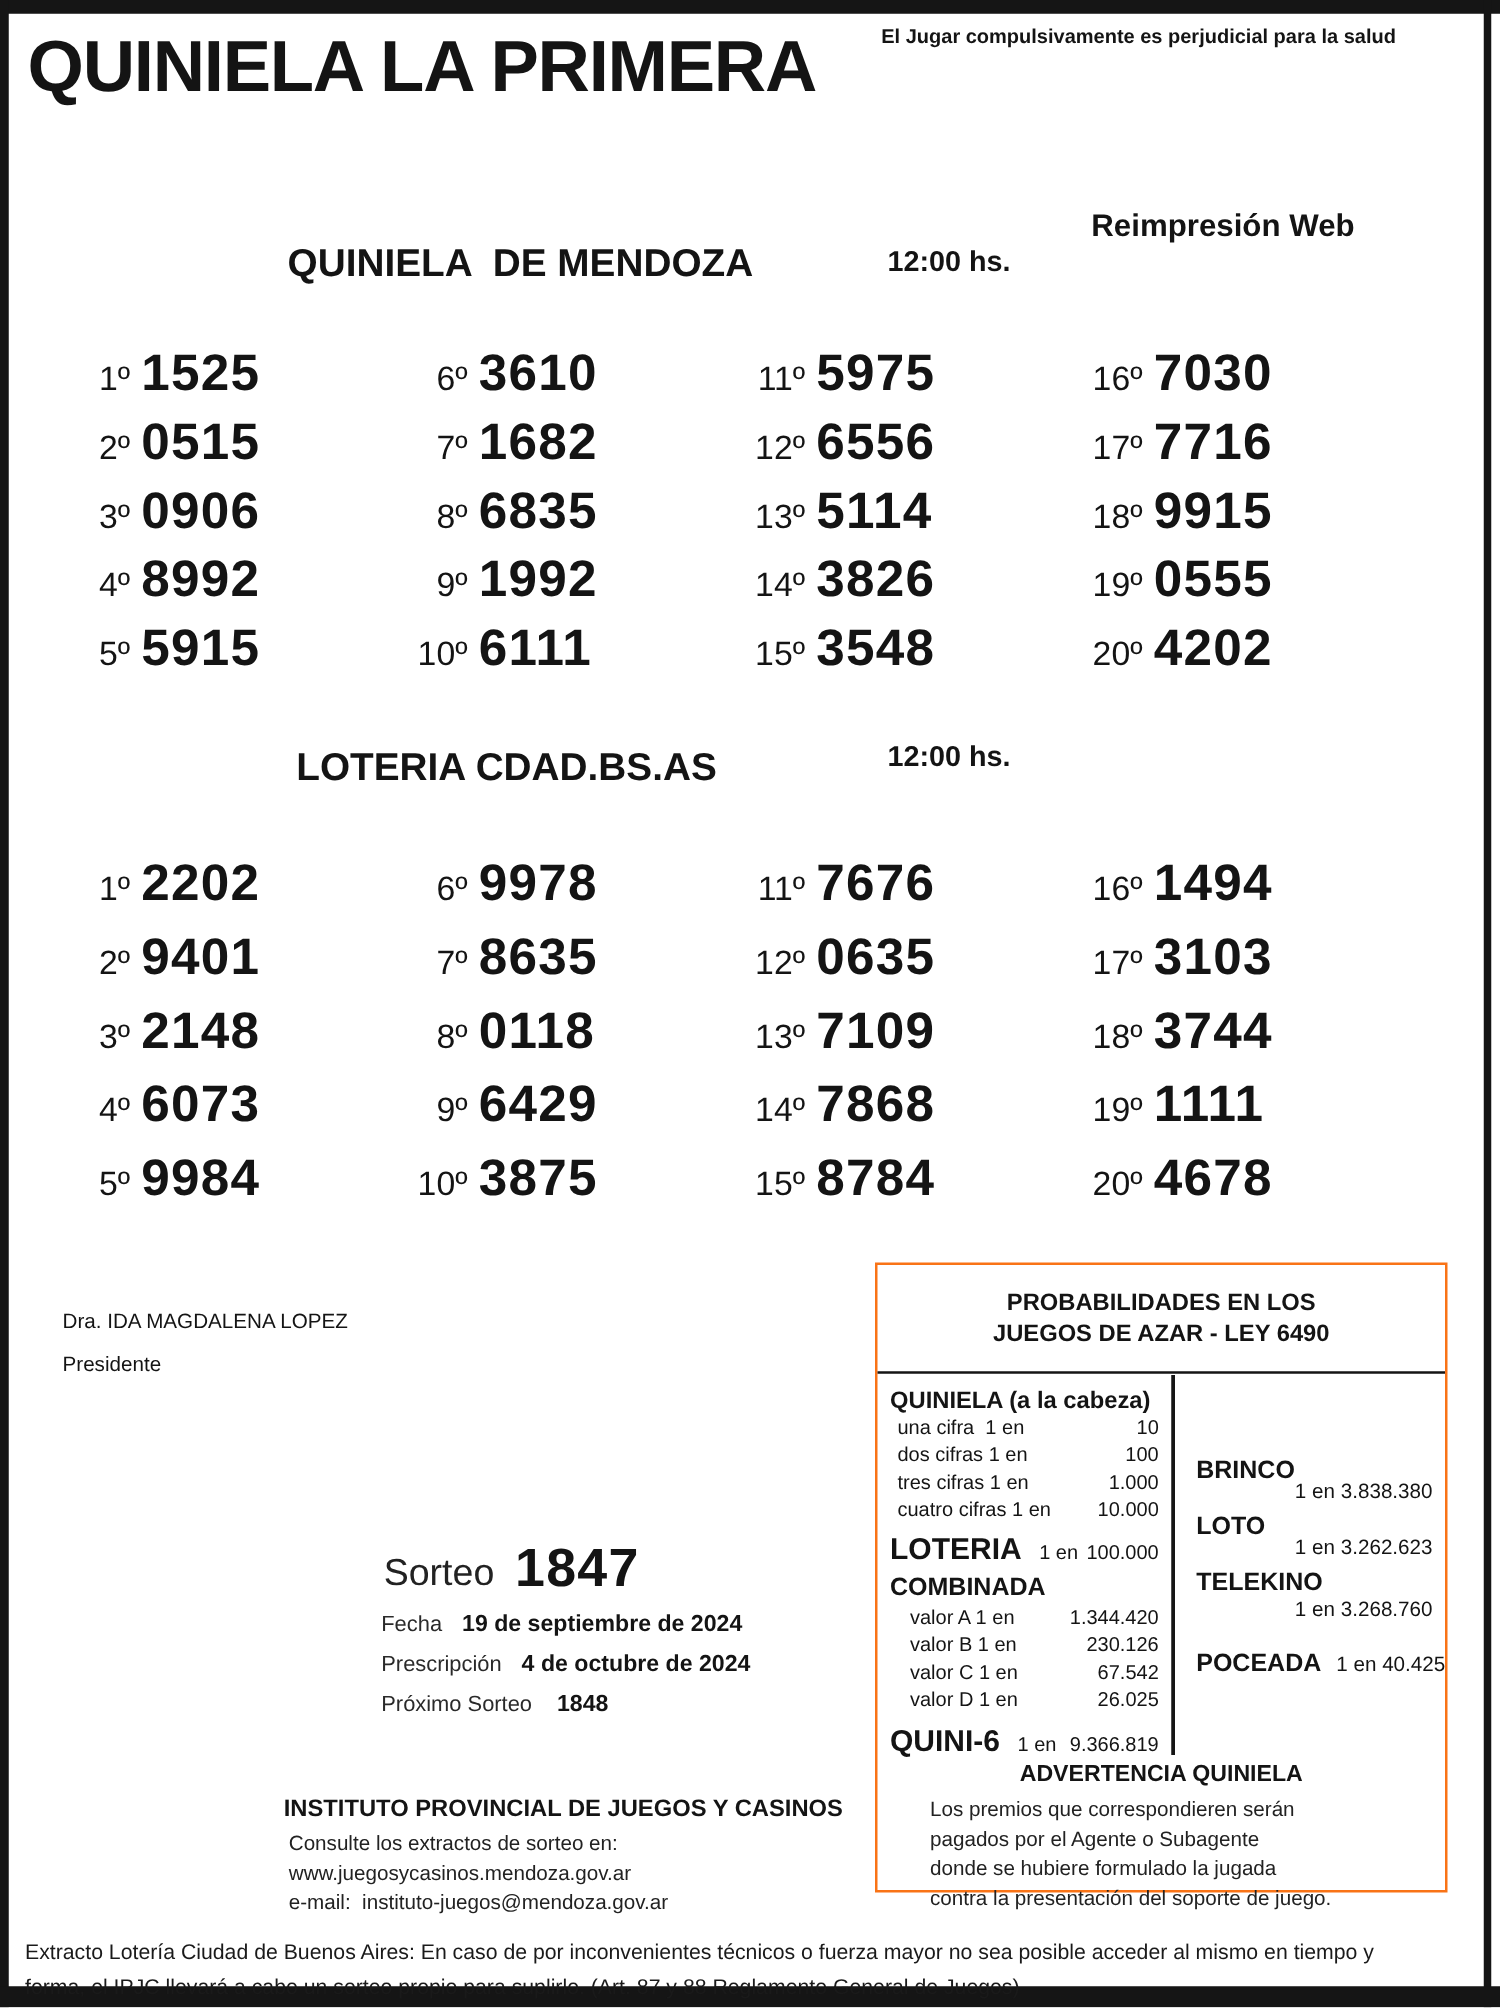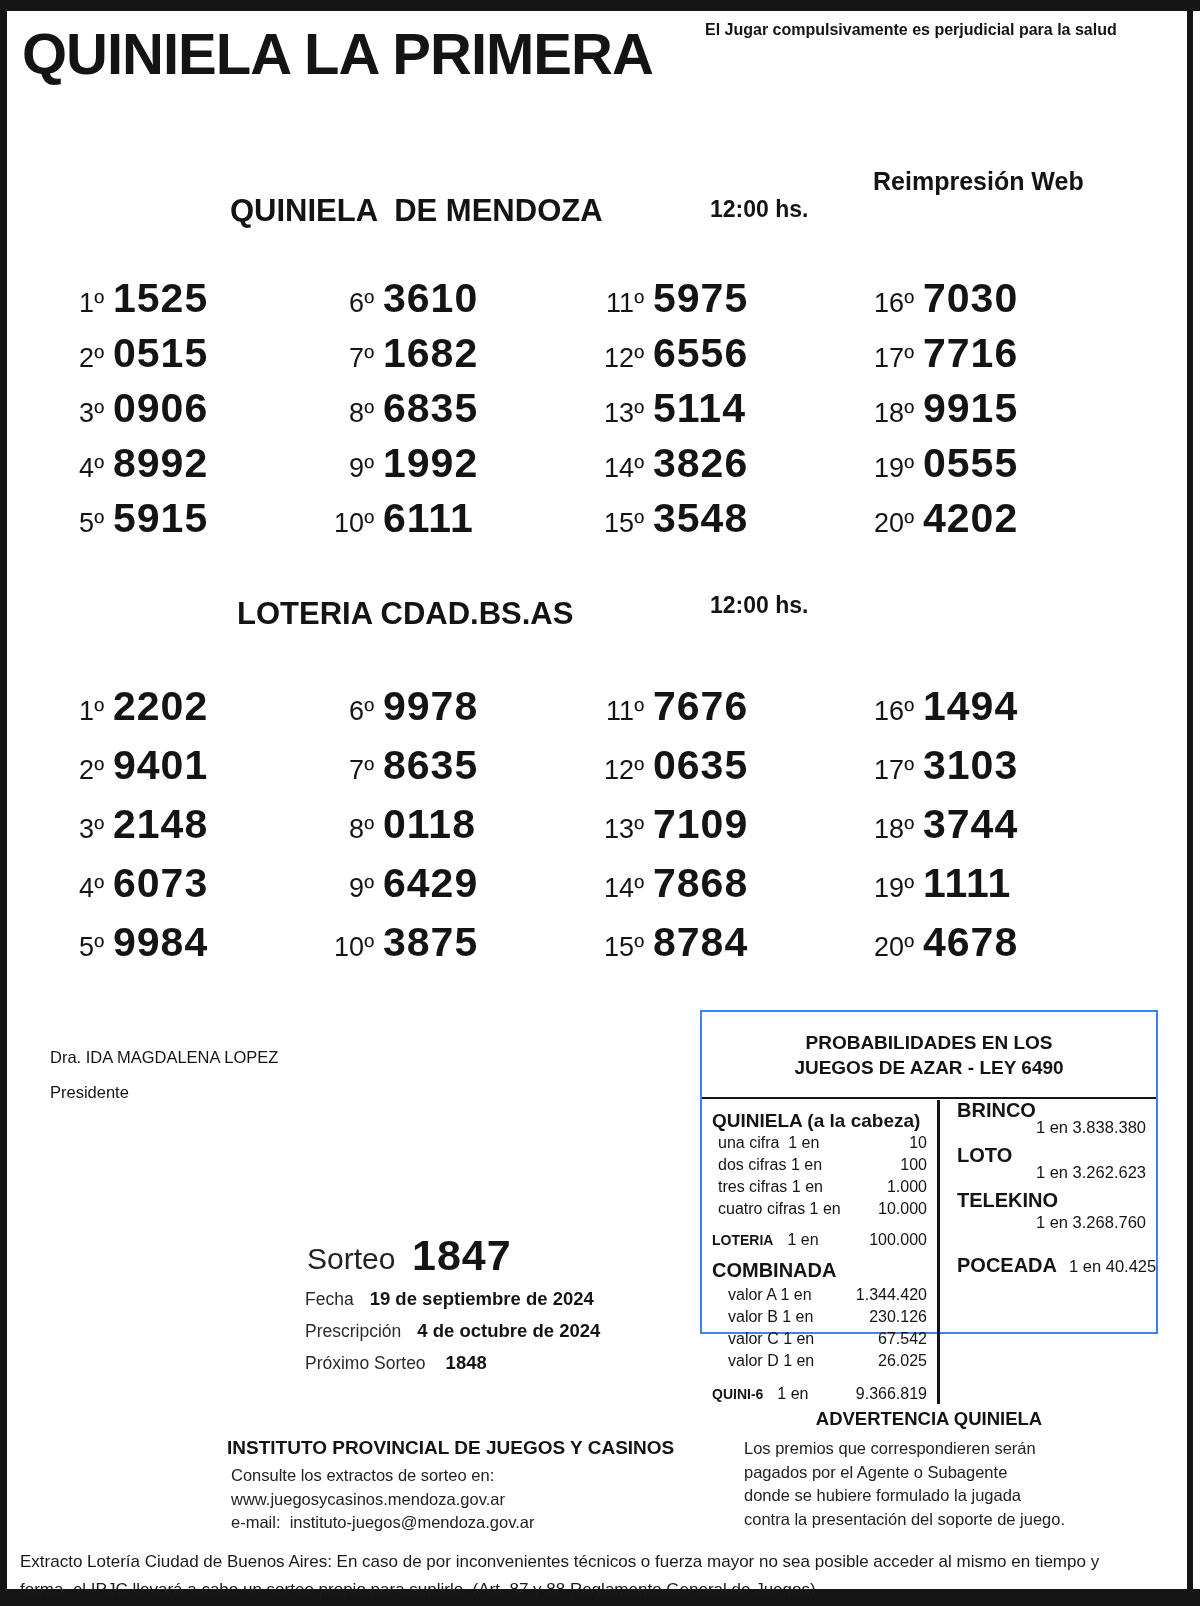--- a/index.html
+++ b/index.html
@@ -29,32 +29,32 @@
 
   .official { font-size:16.5px; }
   .off-name { white-space:pre; }
   .off-role { margin-top:16px; }
 
   .sorteo-label { font-size:30px; color:#222; }
   .sorteo-num  { font-size:43px; font-weight:bold; letter-spacing:1px; }
   .info-line { display:flex; align-items:baseline; font-size:17.5px; color:#2a2a2a; white-space:pre; }
   .il-value { font-weight:bold; font-size:18.5px; color:#141414; margin-left:16px; }
 
-  .prob-box { position:absolute; left:700px; top:1010px; width:458px; height:324px; border:2px solid #3b82f6; background:#fff; }
+  .prob-box { position:absolute; left:700px; top:1010px; width:458px; height:504px; border:2px solid #f97316; background:#fff; }
   .prob-title { height:87px; border-bottom:2px solid #151515; text-align:center; font-weight:bold; font-size:19px; line-height:25px; padding-top:18px; }
   .prob-body { position:relative; height:305px; }
   .prob-left { position:absolute; left:0; top:1px; bottom:0; width:238px; border-right:3px solid #151515; padding:10px 10px 0 10px; }
   .prob-right { position:absolute; left:241px; top:0; right:0; bottom:0; padding:0 10px 0 14px; }
   .p-hdr  { font-size:19px; font-weight:bold; line-height:22px; }
   .p-hdr2 { font-size:20px; font-weight:bold; line-height:24px; margin-top:6px; }
   .p-row { display:flex; font-size:16px; line-height:22px; padding-left:6px; white-space:pre; }
   .p-row .p-val { margin-left:auto; }
   .p-row.indent { padding-left:16px; }
   .p-game-row { display:flex; align-items:baseline; white-space:pre; }
-  .pg-name { font-weight:bold; font-size:14px; line-height:24px; }
+  .pg-name { font-weight:bold; font-size:24px; line-height:24px; }
   .pg-mid { font-size:16px; margin-left:14px; }
   .pg-val { margin-left:auto; font-size:16px; }
   .rg-name { font-size:20px; font-weight:bold; line-height:22px; }
   .rg-val  { font-size:16.5px; text-align:right; margin-top:-3px; }
   .rg-tele .rg-val { margin-top:2px; }
   .rg-line { display:flex; align-items:baseline; white-space:pre; }
   .rg-line .rg-inline-val { font-size:16.5px; margin-left:12px; }
 
   .adv { position:absolute; left:700px; top:1408px; width:458px; }
   .adv-title { text-align:center; font-weight:bold; font-size:18.5px; }
@@ -296,21 +296,21 @@
             <div class="p-row indent"><span>valor C 1 en</span><span class="p-val">67.542</span></div>
             <div class="p-row indent"><span>valor D 1 en</span><span class="p-val">26.025</span></div>
           </div>
         <div class="p-game-row" style="margin-top:10px">
           <span class="pg-name">QUINI-6</span>
           <span class="pg-mid">1 en</span>
           <span class="pg-val">9.366.819</span>
         </div>
       </div>
       <div class="prob-right">
-        <div class="rg" style="">
+        <div class="rg" style="margin-top:66px">
           <div class="rg-name">BRINCO</div>
           <div class="rg-val">1 en 3.838.380</div>
         </div>
         <div class="rg" style="margin-top:7px">
           <div class="rg-name">LOTO</div>
           <div class="rg-val">1 en 3.262.623</div>
         </div>
         <div class="rg rg-tele" style="margin-top:7px">
           <div class="rg-name">TELEKINO</div>
           <div class="rg-val">1 en 3.268.760</div>

